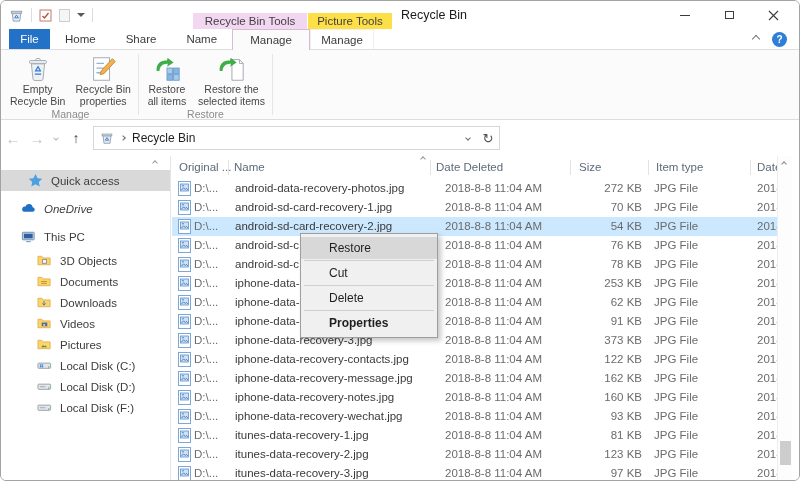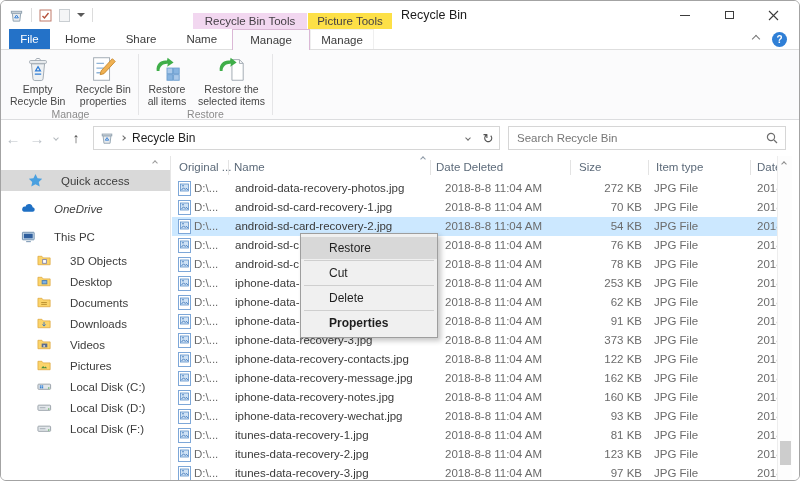--- a/index.html
+++ b/index.html
@@ -54,21 +54,21 @@
   .crumb-spacer { flex:1; }
   .crumb-btn { width:18px; display:flex; justify-content:center; align-items:center; }
   .refresh-glyph { font-size:13px; color:#555; width:22px; text-align:center; }
   .searchbox { margin-left:8px; width:278px; height:24px; border:1px solid #d6d6d6; display:flex; align-items:center; background:#fff; }
   .searchbox input { flex:1; border:none; outline:none; font-family:inherit; font-size:11.5px; color:#333; padding-left:8px; background:transparent; }
   .searchbox input::placeholder { color:#767676; }
   .searchbox svg { margin-right:7px; }
   
   .main { position:absolute; top:155px; left:0; right:0; bottom:0; }
   .sidebar { position:absolute; left:0; top:0; bottom:0; width:170px; border-right:1px solid #e6e6e6; padding-top:14px; font-size:11.5px; color:#3c3c3c; background:#fff; }
-  .sb-item { height:21px; display:flex; align-items:center; gap:18px; padding-left:20px; white-space:nowrap; }
+  .sb-item { height:21px; display:flex; align-items:center; gap:8px; padding-left:20px; white-space:nowrap; }
   .sb-item.child { padding-left:36px; }
   .sb-item.qa { padding-left:27px; margin-bottom:7px; }
   .sb-item.gap { margin-bottom:7px;font-style:italic; }
   .sb-item.gap-sm { margin-bottom:3px; }
   .sb-item.selected { background:#d9d9d9; }
   .sb-scrollhint { position:absolute; top:5px; right:13px; }
   
   .filelist { position:absolute; left:171px; top:0; right:0; bottom:0; background:#fff; }
   .lheader { position:absolute; top:0; left:0; right:22px; height:23px; font-size:11.5px; color:#5c6a79; }
   .hcell { position:absolute; top:5px; white-space:nowrap; }
@@ -228,27 +228,20 @@
           </svg>
       </span>
       <span class="chev chev-right chev-sm" style="margin-left:7px;border-color:#6d6d6d;"></span>
       <span class="crumb-label">Recycle Bin</span>
       <span class="crumb-spacer"></span>
       <span class="crumb-btn">
           <span class="chev chev-down chev-sm" style="border-color:#6d6d6d;"></span>
         </span>
       <span class="refresh-glyph">↻</span>
     </div>
-    <div class="searchbox">
-      <input type="text" placeholder="Search Recycle Bin" style="">
-      <svg width="12" height="12" viewBox="0 0 12 12">
-          <circle cx="5" cy="5" r="3.6" fill="none" stroke="#6e6e6e" stroke-width="1.2"></circle>
-          <path d="M8 8l3 3" stroke="#6e6e6e" stroke-width="1.2"></path>
-        </svg>
-    </div>
   </div>
 
   <div class="main">
 
     <div class="sidebar">
       <span class="sb-scrollhint chev chev-up chev-sm" style="border-color:#9a9a9a;"></span>
       <div class="sb-item qa selected">
         <svg width="15" height="15" viewBox="0 0 16 16">
             <path d="M8 1l2.2 4.6 5 .6-3.7 3.4 1 4.9L8 12 3.5 14.5l1-4.9L.8 6.2l5-.6Z" fill="#4aa0e0"></path>
           </svg>
@@ -267,27 +260,20 @@
             <path d="M5.5 13.5h5" stroke="#6b8bab"></path>
           </svg>
         <span>This PC</span>
       </div>
       <div class="sb-item child">
         <svg width="15" height="15" viewBox="0 0 16 16">
             <path d="M1 3.5h4.2l1.3 1.7H14v7.3H1z" fill="#fbd46a" stroke="#dda73f" stroke-width=".8"></path>
             <rect x="6" y="7" width="4" height="4" fill="#fff" stroke="#88a"></rect>
           </svg>
         <span>3D Objects</span>
-      </div>
-      <div class="sb-item child">
-        <svg width="15" height="15" viewBox="0 0 16 16">
-            <path d="M1 3.5h4.2l1.3 1.7H14v7.3H1z" fill="#fbd46a" stroke="#dda73f" stroke-width=".8"></path>
-            <rect x="5.5" y="7" width="5" height="3.5" fill="#7fb2e5" stroke="#4a7fb5"></rect>
-          </svg>
-        <span>Desktop</span>
       </div>
       <div class="sb-item child">
         <svg width="15" height="15" viewBox="0 0 16 16">
             <path d="M1 3.5h4.2l1.3 1.7H14v7.3H1z" fill="#fbd46a" stroke="#dda73f" stroke-width=".8"></path>
             <path d="M4.5 8h6M4.5 10h6" stroke="#b98f2f"></path>
           </svg>
         <span>Documents</span>
       </div>
       <div class="sb-item child">
         <svg width="15" height="15" viewBox="0 0 16 16">

